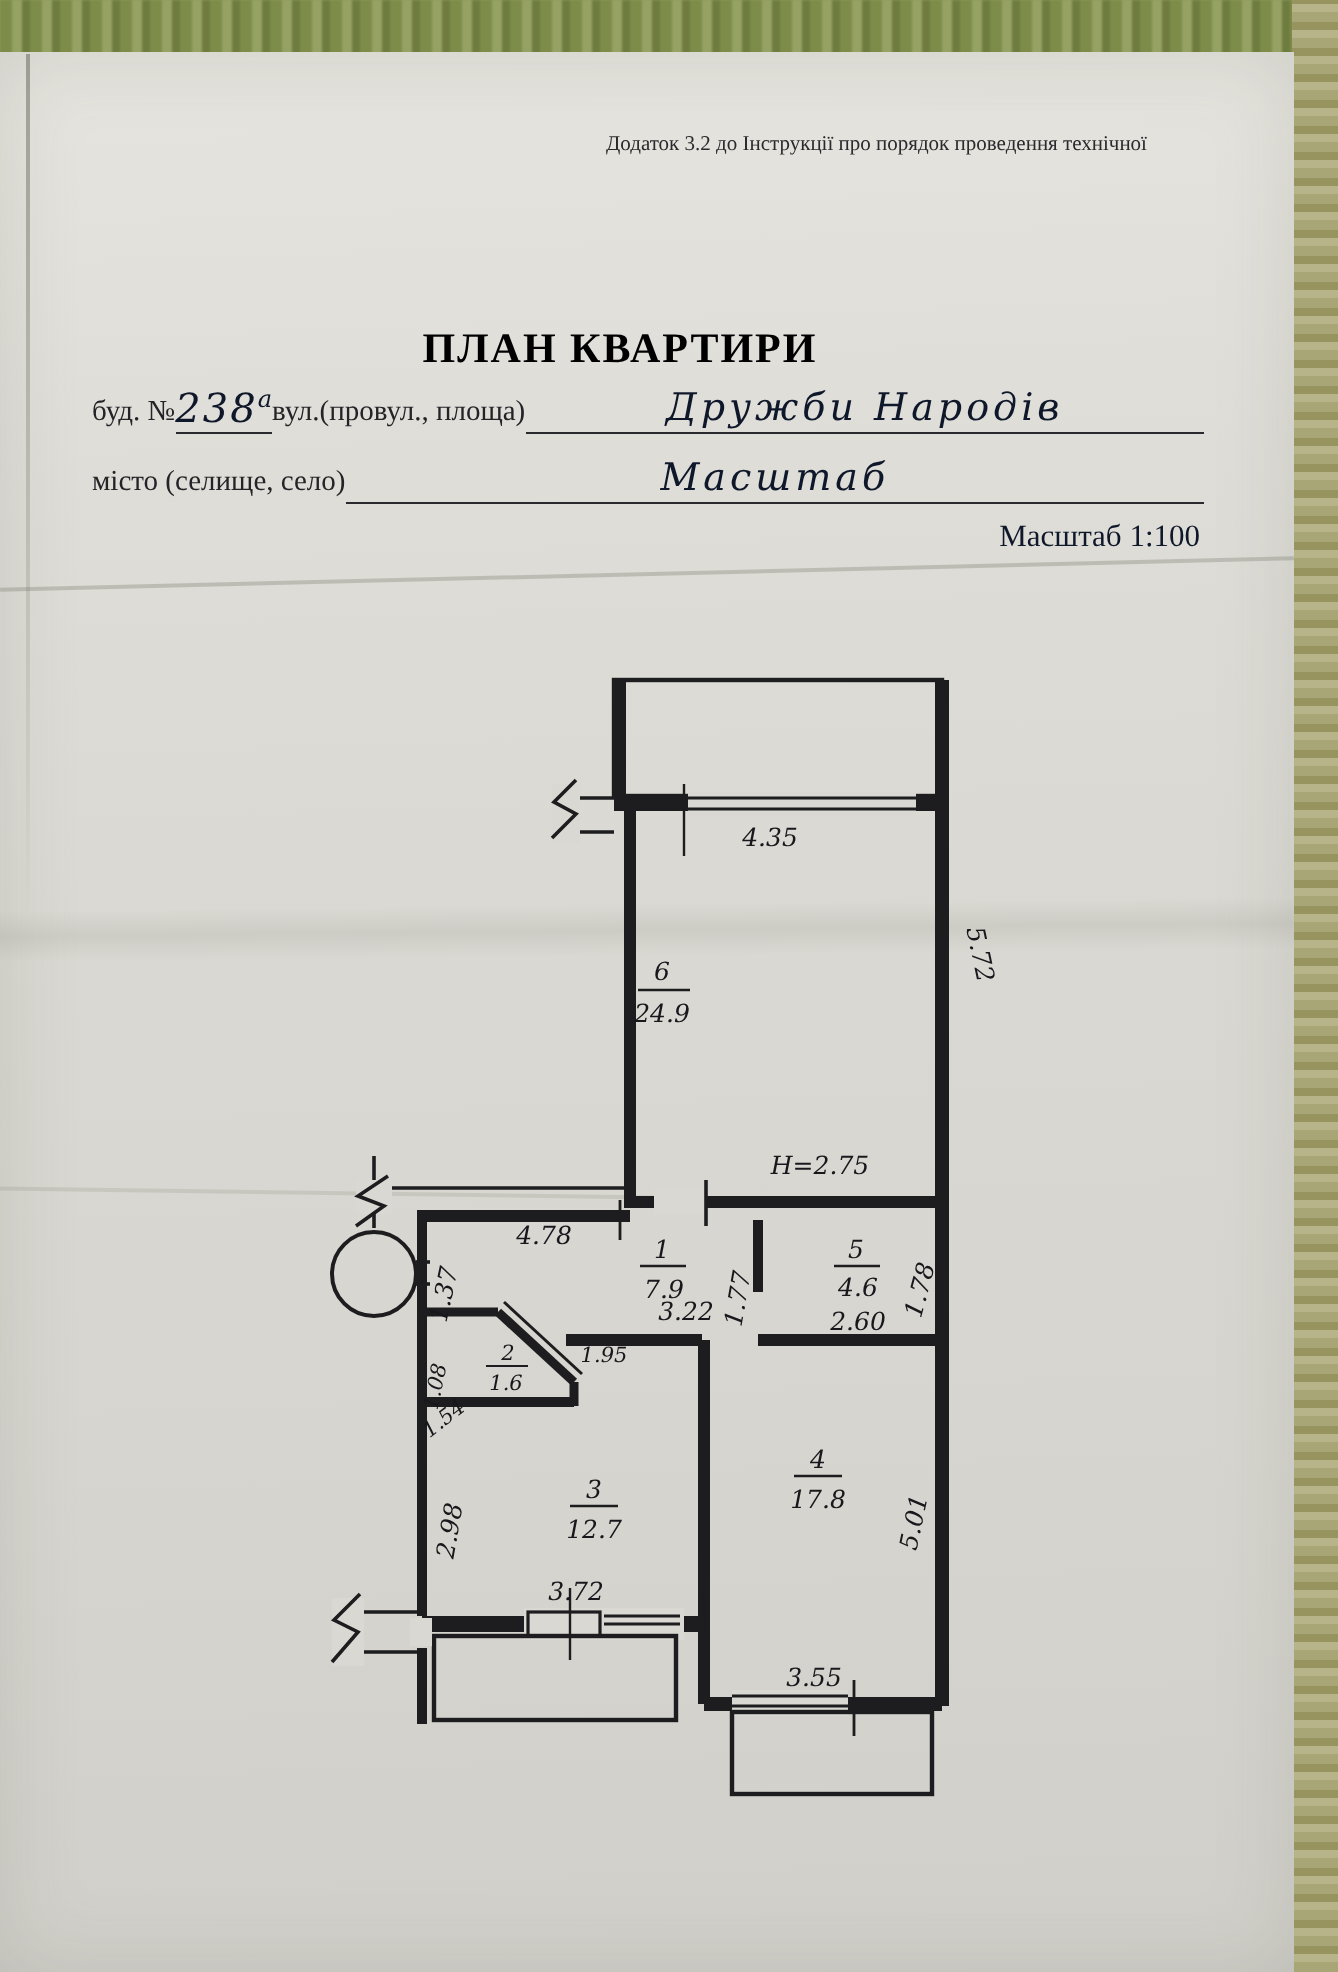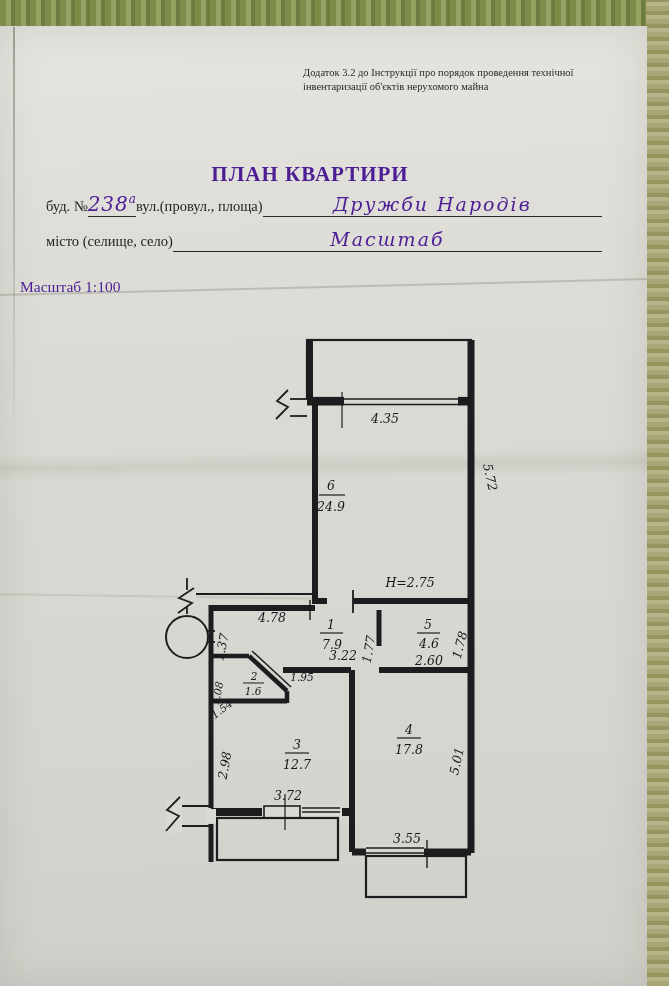--- a/index.html
+++ b/index.html
@@ -42,40 +42,40 @@
     background:rgba(125,125,112,.18);transform:rotate(.8deg);
   }
   
   .note{
     position:absolute;left:303px;top:66px;width:302px;
     text-align:left;font-size:10.5px;line-height:1.35;color:#2a2a2e;
   }
   .note div{white-space:nowrap;}
   .title{
     position:absolute;left:20px;top:162px;width:580px;text-align:center;
-    font-weight:bold;font-size:21px;letter-spacing:1px;color:#4c1d95;
+    font-weight:bold;font-size:21px;letter-spacing:1px;color:#000000;
   }
   .row{
     position:absolute;left:46px;width:556px;display:flex;align-items:flex-end;
     font-size:14.5px;color:#242428;
   }
   .row1{top:192px;}
   .row2{top:228px;}
   .lbl{white-space:nowrap;padding-bottom:2px;}
   .uline{border-bottom:1.6px solid #2a2a2e;}
   .hand{
     font-family:"DejaVu Serif",serif;font-style:italic;
-    font-size:19px;color:#4c1d95;letter-spacing:2px;
+    font-size:19px;color:#0f172a;letter-spacing:2px;
   }
   .hval{flex:1;text-align:center;padding-bottom:1px;}
   .bnum{min-width:44px;text-align:center;font-size:20px;letter-spacing:1px;}
   .bnum sup{font-size:12px;letter-spacing:0;}
   .scale{
-    position:absolute;left:20px;top:260px;width:580px;text-align:left;
-    font-size:15.5px;color:#4c1d95;margin-top:18px;
+    position:absolute;left:20px;top:260px;width:580px;text-align:right;
+    font-size:15.5px;color:#0f172a;
   }
   
   .plan{position:absolute;left:150px;top:315px;width:350px;height:600px;}
   .plan text{
     font-family:"DejaVu Serif",serif;font-style:italic;
     font-size:12.5px;fill:#17171c;text-anchor:middle;
   }
   .plan text.sm{font-size:10.5px;}
   .w{stroke:#1d1d1f;fill:none;}
   .paperfill{fill:#d9d8d2;stroke:none;}
@@ -86,21 +86,20 @@
 <div class="bg-top"></div>
 <div class="bg-right"></div>
 <div class="paper"></div>
 <div class="fold-left"></div>
 <div class="crease1"></div>
 <div class="crease2"></div>
 <div class="crease3"></div>
 
 <div class="note">
   <div>Додаток 3.2 до Інструкції про порядок проведення технічної</div>
-  <div>інвентаризації об'єктів нерухомого майна</div>
 </div>
 
 <div class="title">ПЛАН КВАРТИРИ</div>
 
 <div class="row row1">
   <span class="lbl">буд. №</span>
   <span class="hand bnum uline"><span>238</span><sup>а</sup></span>
   <span class="lbl">вул.(провул., площа)</span>
   <span class="hand hval uline">Дружби Народів</span>
 </div>

